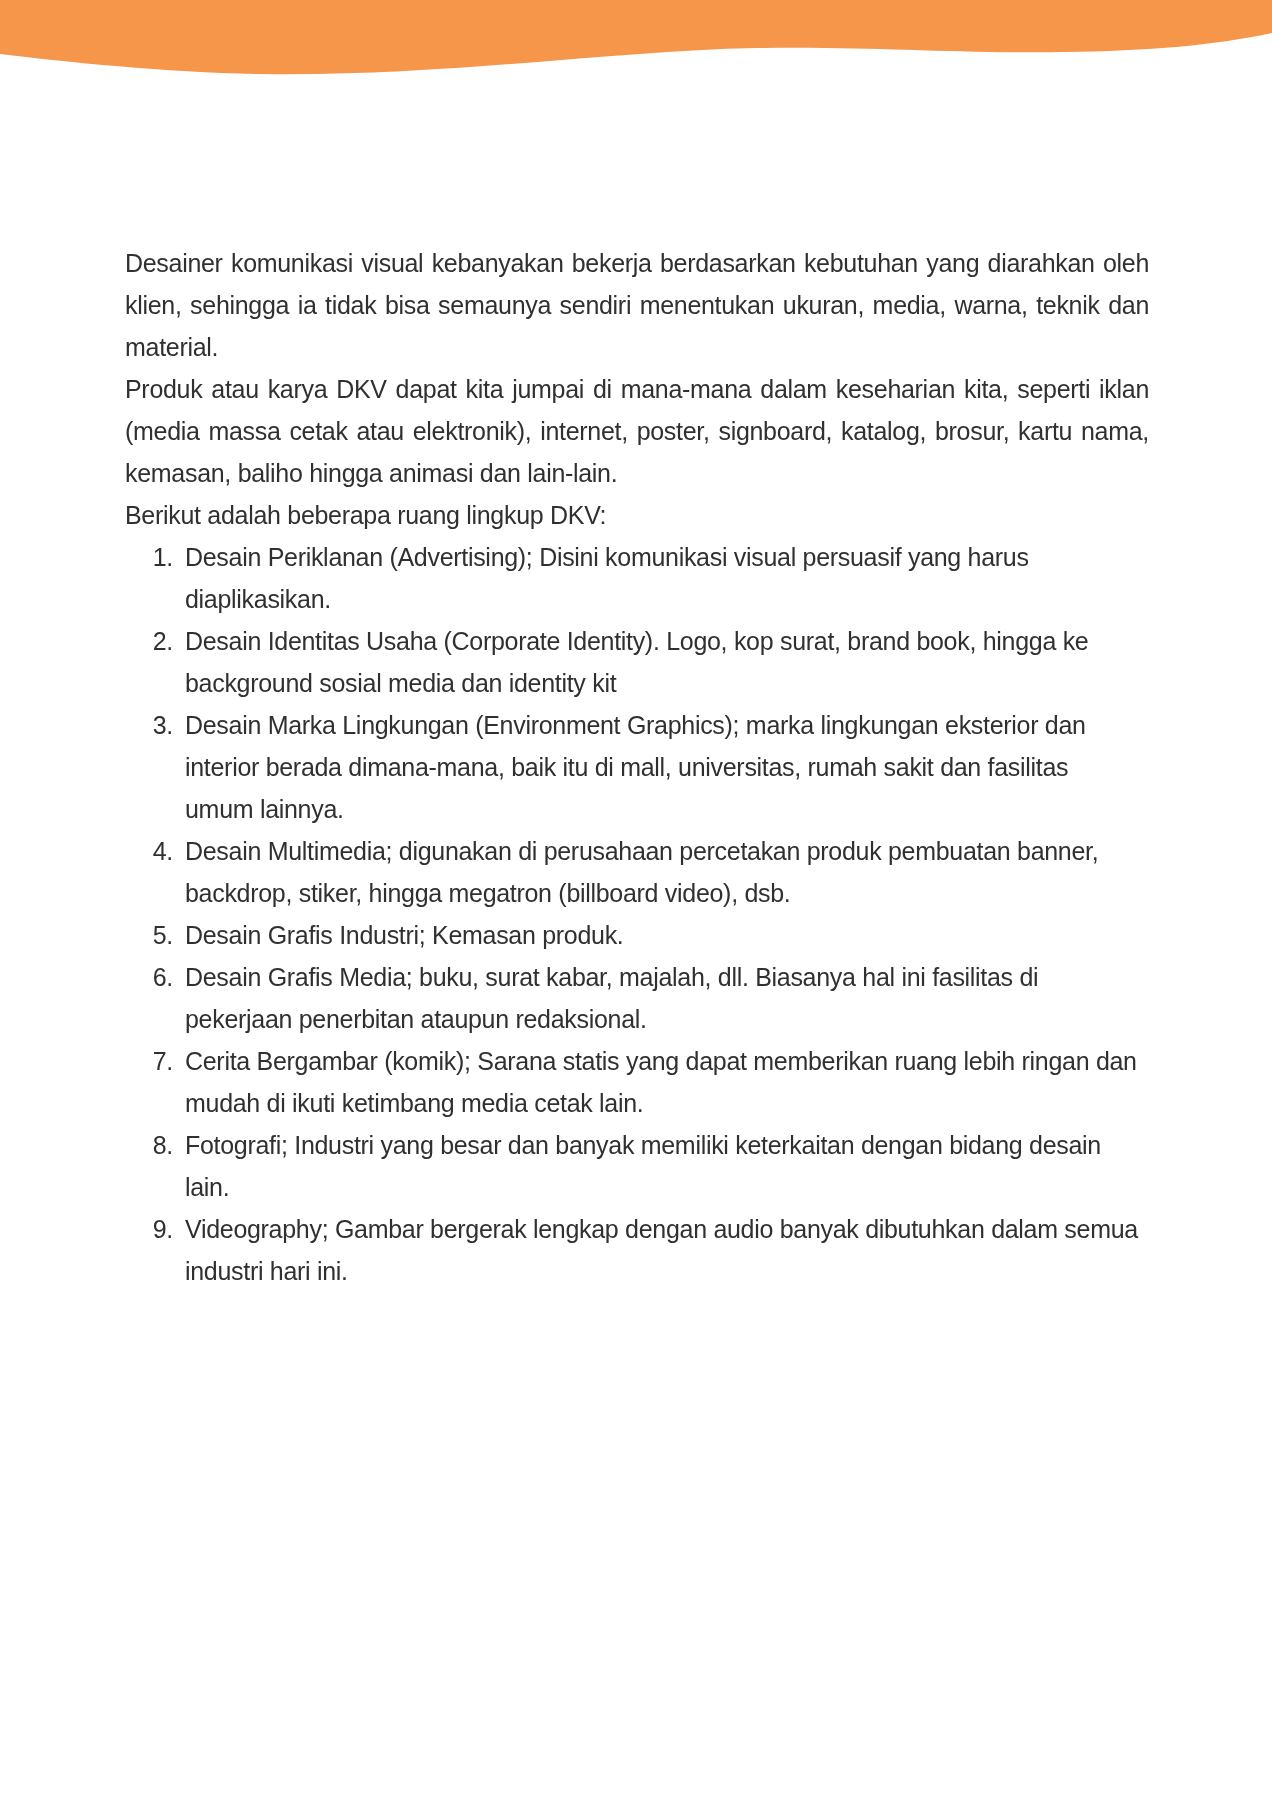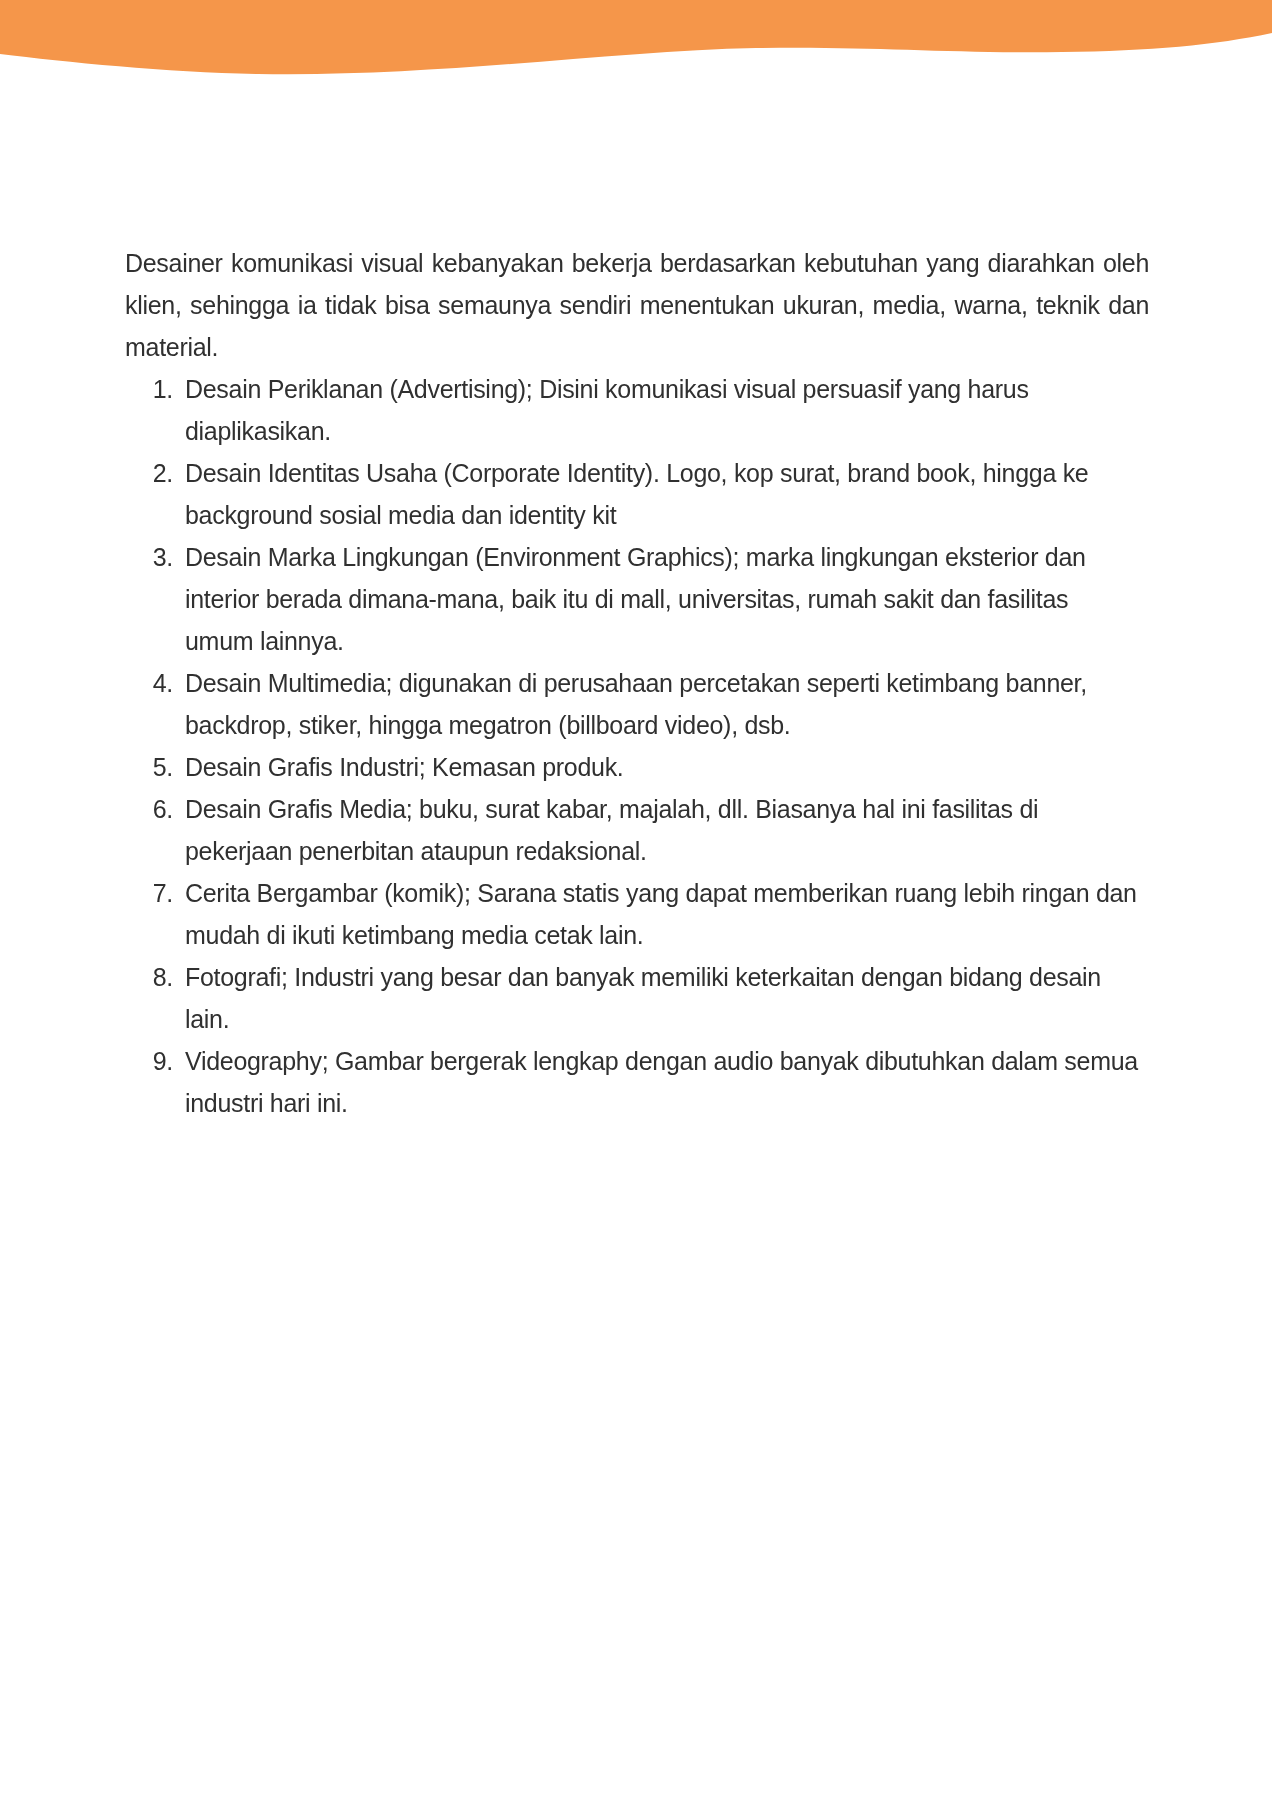--- a/index.html
+++ b/index.html
@@ -80,21 +80,23 @@
                C 948,53.5 872,46 756,48
                C 610,51 440,77 258,74
                C 168,72.5 66,62 0,54 Z" fill="#F5964A"></path>
     </svg>
   </div>
 
   <div class="content">
 
     <p class="para justified">Desainer komunikasi visual kebanyakan bekerja berdasarkan kebutuhan yang diarahkan oleh klien, sehingga ia tidak bisa semaunya sendiri menentukan ukuran, media, warna, teknik dan material.</p>
 
+    <p class="para justified">Produk atau karya DKV dapat kita jumpai di mana-mana dalam keseharian kita, seperti iklan (media massa cetak atau elektronik), internet, poster, signboard, katalog, brosur, kartu nama, kemasan, baliho hingga animasi dan lain-lain.</p>
 
+    <p class="para">Berikut adalah beberapa ruang lingkup DKV:</p>
 
     <div class="list">
 
       <div class="list-row">
         <span class="list-num">1.</span>
         <span class="list-txt">Desain Periklanan (Advertising); Disini komunikasi visual persuasif yang harus
 diaplikasikan.</span>
       </div>
       <div class="list-row">
         <span class="list-num">2.</span>
@@ -102,21 +104,21 @@
 background sosial media dan identity kit</span>
       </div>
       <div class="list-row">
         <span class="list-num">3.</span>
         <span class="list-txt">Desain Marka Lingkungan (Environment Graphics); marka lingkungan eksterior dan
 interior berada dimana-mana, baik itu di mall, universitas, rumah sakit dan fasilitas
 umum lainnya.</span>
       </div>
       <div class="list-row">
         <span class="list-num">4.</span>
-        <span class="list-txt">Desain Multimedia; digunakan di perusahaan percetakan seperti ketimbang banner,
+        <span class="list-txt">Desain Multimedia; digunakan di perusahaan percetakan produk pembuatan banner,
 backdrop, stiker, hingga megatron (billboard video), dsb.</span>
       </div>
       <div class="list-row">
         <span class="list-num">5.</span>
         <span class="list-txt">Desain Grafis Industri; Kemasan produk.</span>
       </div>
       <div class="list-row">
         <span class="list-num">6.</span>
         <span class="list-txt">Desain Grafis Media; buku, surat kabar, majalah, dll. Biasanya hal ini fasilitas di
 pekerjaan penerbitan ataupun redaksional.</span>

